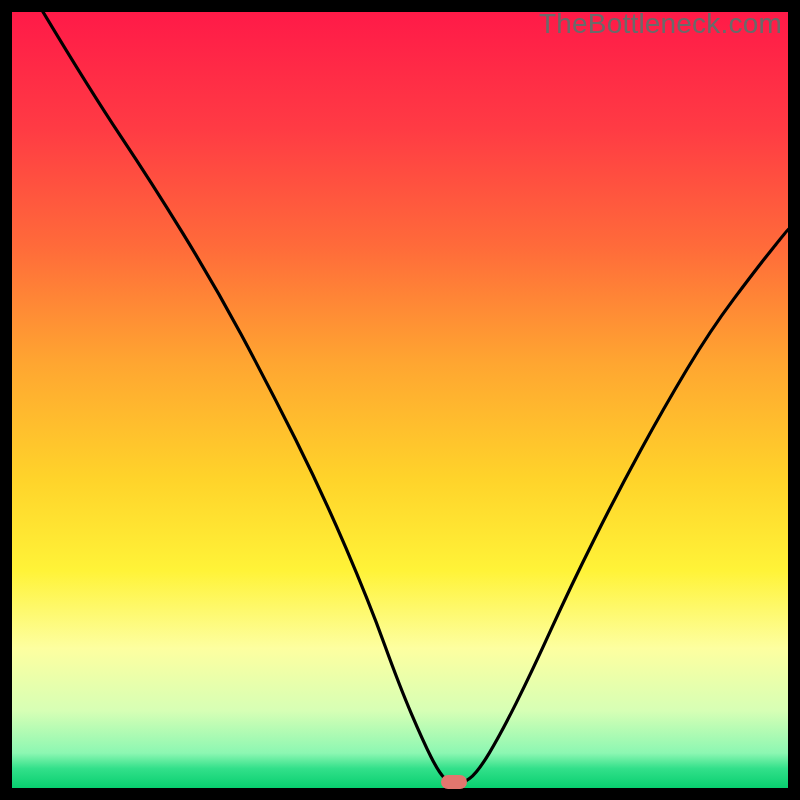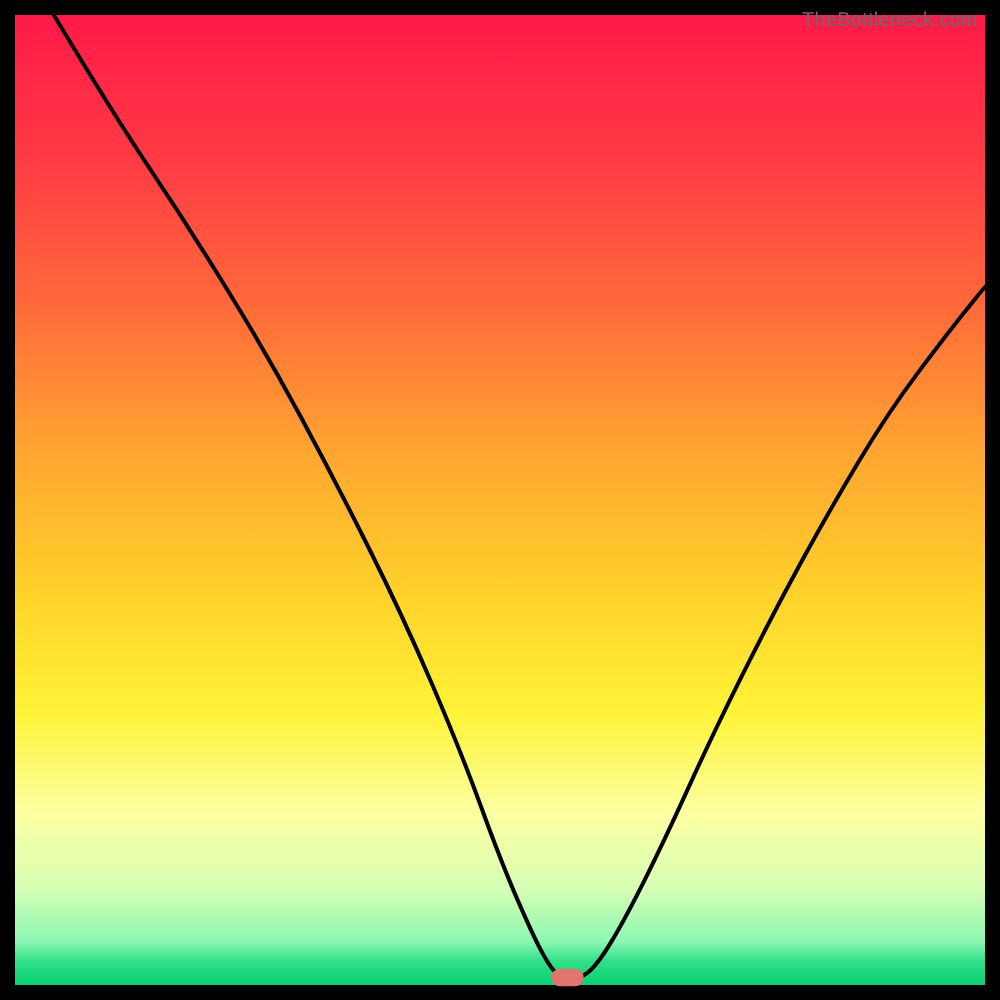--- a/index.html
+++ b/index.html
@@ -24,21 +24,21 @@
     left: 0;
     top: 0;
     width: 776px;
     height: 776px;
   }
   .watermark {
     position: absolute;
     top: -4px;
     right: 6px;
     color: #6a6a6a;
-    font-size: 16px;
+    font-size: 28px;
     font-weight: 500;
     letter-spacing: 0.2px;
     user-select: none;
   }
   .marker {
     position: absolute;
     width: 26px;
     height: 14px;
     border-radius: 7px;
     background: #e2766e;

